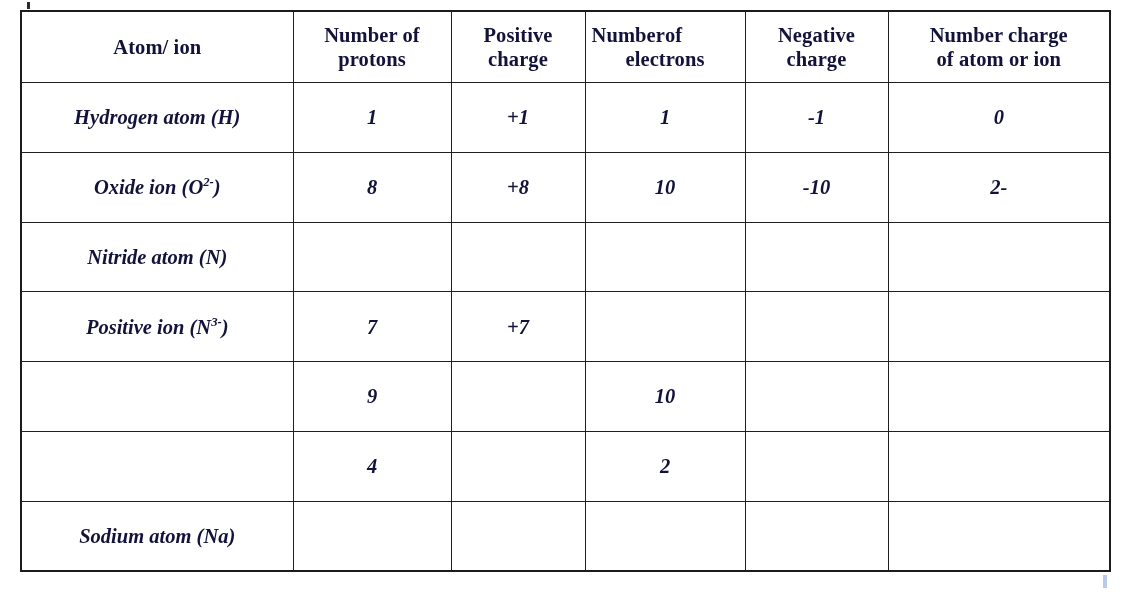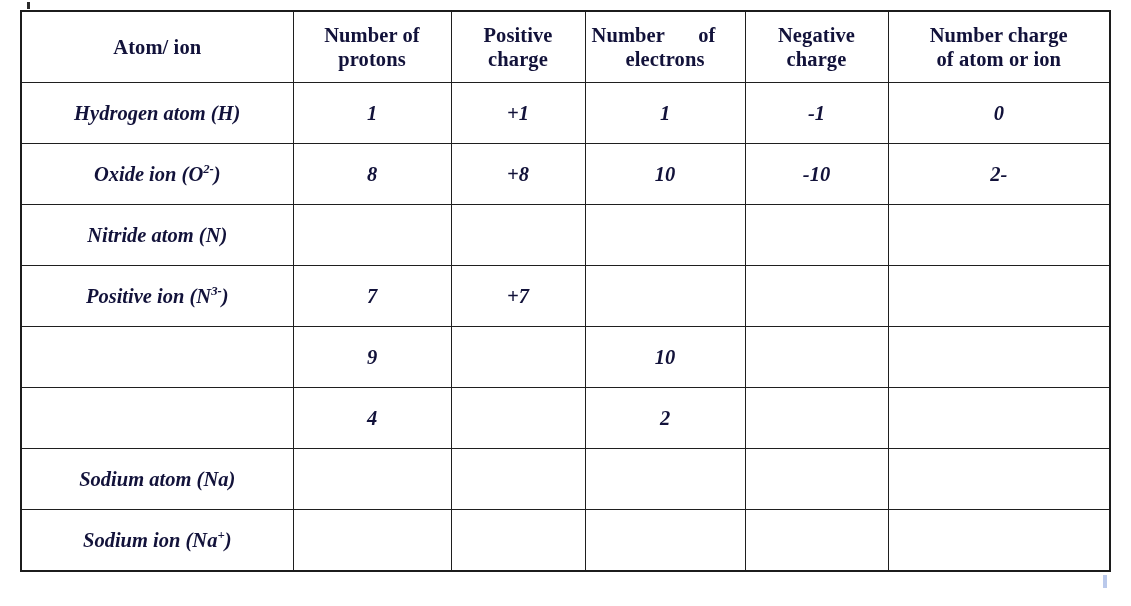--- a/index.html
+++ b/index.html
@@ -77,21 +77,20 @@
     text-align: left;
     vertical-align: top;
     padding-top: 7px;
     padding-left: 10px;
     height: 70px;
     letter-spacing: .1px;
   }
   thead th .hdr-line { display: block; white-space: nowrap; }
   thead th.justified .hdr-line.spread {
     display: flex;
-    justify-content: space-between;
     width: 124px;
   }
 
   tbody tr { height: 45px; font-style: italic; }
   tbody td.label-cell {
     text-align: center;
     padding-left: 4px;
     padding-right: 4px;
     white-space: nowrap;
   }
@@ -200,23 +199,15 @@
           <td class="empty"></td>
         </tr>
         <tr>
           <td class="label-cell"><span>Sodium atom (Na)</span></td>
           <td class="empty"></td>
           <td class="empty"></td>
           <td class="empty"></td>
           <td class="empty"></td>
           <td class="empty"></td>
         </tr>
-        <tr>
-          <td class="label-cell"><span>Sodium ion (Na</span><sup>+</sup><span>)</span></td>
-          <td class="empty"></td>
-          <td class="empty"></td>
-          <td class="empty"></td>
-          <td class="empty"></td>
-          <td class="empty"></td>
-        </tr>
       </tbody>
   </table>
 </div>
 
 </body></html>

